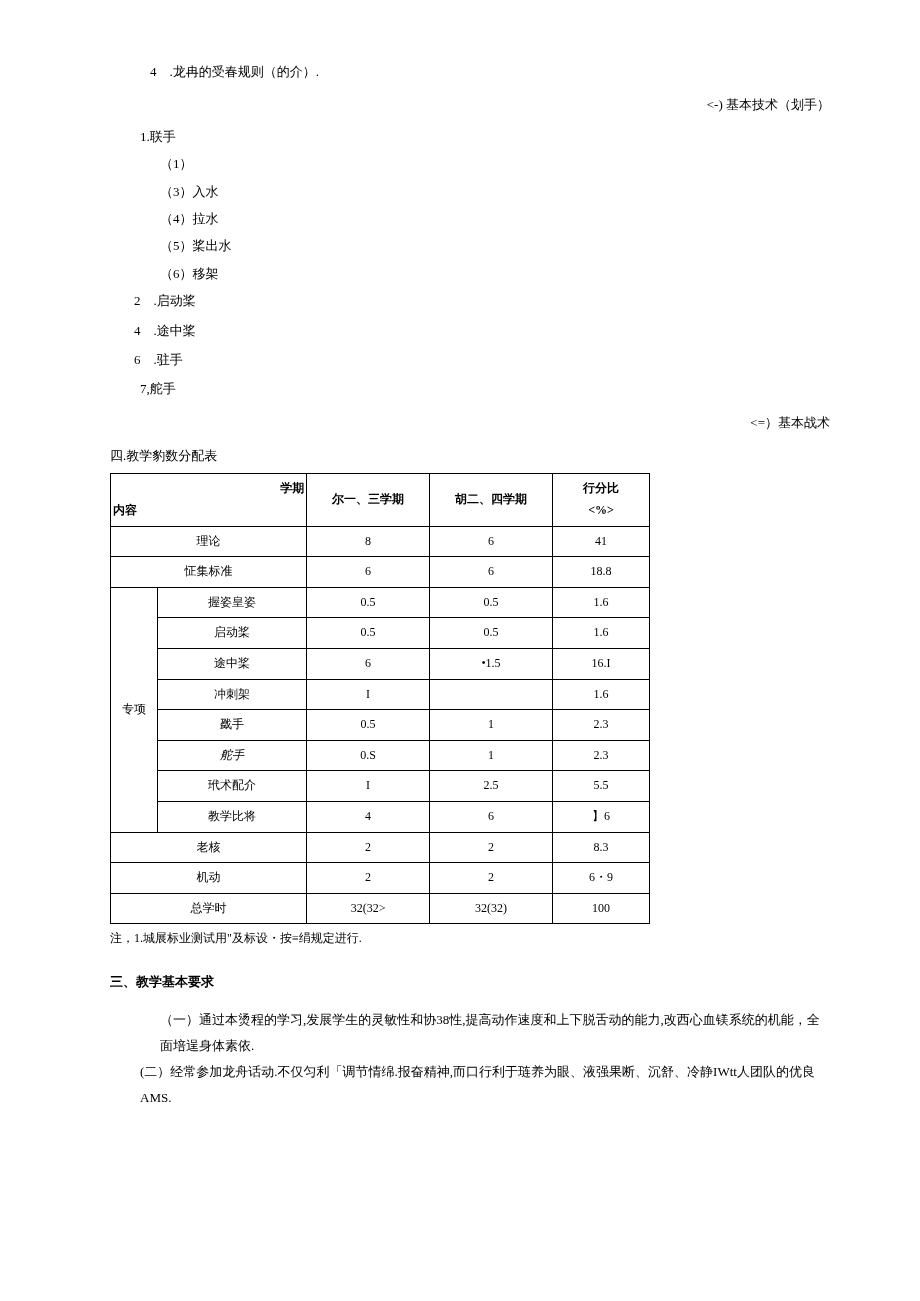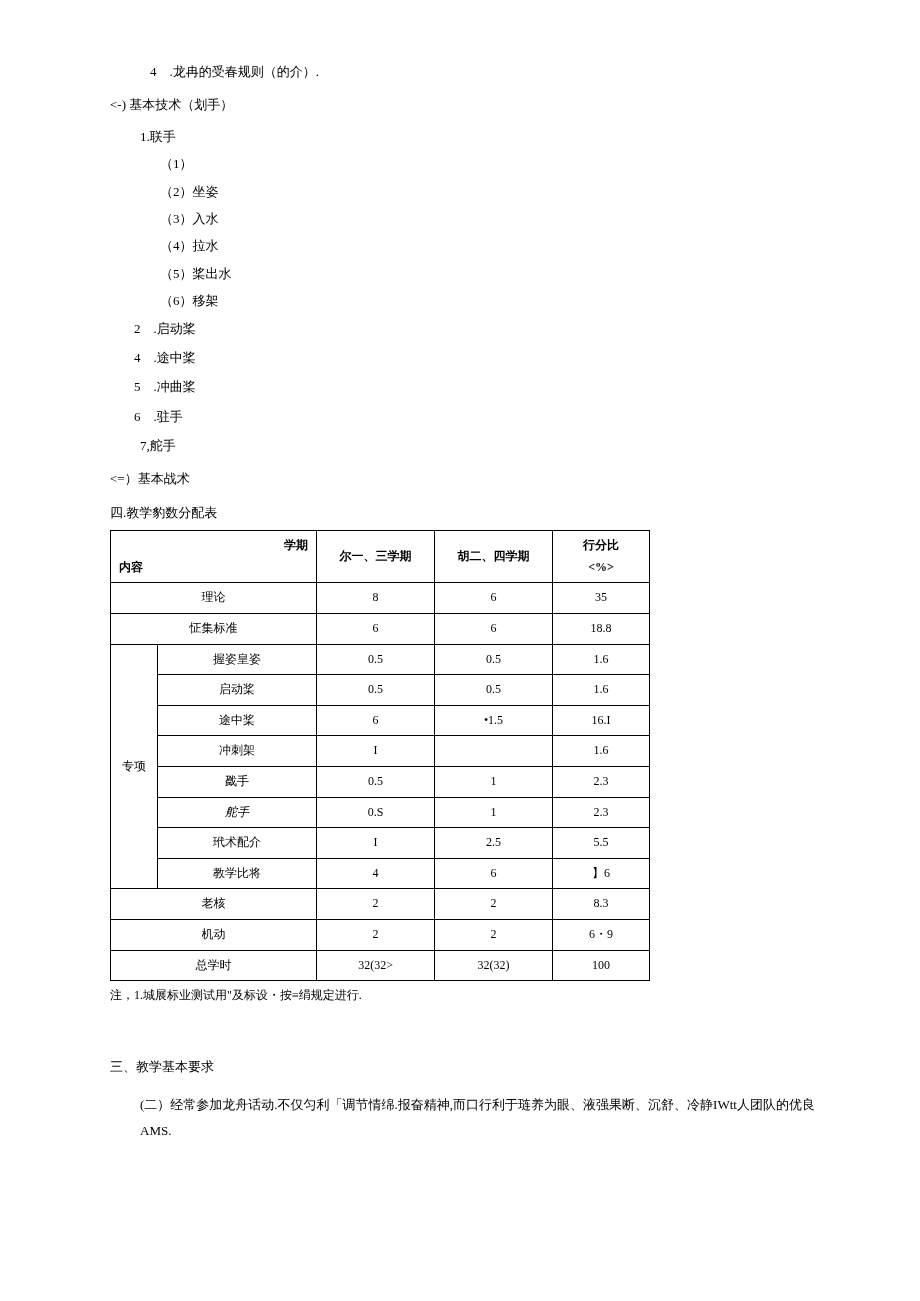--- a/index.html
+++ b/index.html
@@ -15,20 +15,21 @@
       max-width: 740px;
     }
     .item-4 {
       margin-left: 60px;
       margin-bottom: 8px;
     }
     .section-header {
       margin-left: 20px;
       margin-top: 10px;
       margin-bottom: 8px;
+      text-align: right;
     }
     .list-item {
       margin-left: 50px;
       margin-bottom: 4px;
     }
     .sub-item {
       margin-left: 70px;
       margin-bottom: 4px;
     }
     .num-item {
@@ -53,42 +54,43 @@
     th, td {
       border: 1px solid #000;
       padding: 4px 8px;
       text-align: center;
       vertical-align: middle;
     }
     .diag-cell {
       width: 150px;
       text-align: left;
       position: relative;
-      padding: 2px 8px;
+      padding: 2px 2px;
     }
     .diag-top {
       text-align: right;
       display: block;
     }
     .diag-bottom {
       text-align: left;
       display: block;
     }
     .col-narrow {
       width: 80px;
     }
     .note {
       margin-left: 20px;
       font-size: 12px;
       margin-top: 4px;
     }
     .section3-title {
-      margin-top: 48px;
+      margin-top: 20px;
       margin-left: 20px;
       margin-bottom: 14px;
+      font-weight: bold;
     }
     .para-indent {
       margin-left: 70px;
       margin-top: 12px;
       line-height: 2;
     }
     .para-hang {
       margin-left: 50px;
       line-height: 2;
     }
@@ -100,29 +102,27 @@
 <body>
 
 <div class="content">
 
   <div class="item-4">4　.龙冉的受春规则（的介）.</div>
 
   <div class="section-header">&lt;-)  基本技术（划手）</div>
 
   <div class="list-item">1.联手</div>
   <div class="sub-item">（1）</div>
-  <div class="sub-item">（2）坐姿</div>
   <div class="sub-item">（3）入水</div>
   <div class="sub-item">（4）拉水</div>
   <div class="sub-item">（5）桨出水</div>
   <div class="sub-item">（6）移架</div>
 
   <div class="num-item">2　.启动桨</div>
   <div class="num-item">4　.途中桨</div>
-  <div class="num-item">5　.冲曲桨</div>
   <div class="num-item">6　.驻手</div>
   <div class="list-item">7,舵手</div>
 
   <div class="section-header">&lt;=）基本战术</div>
 
 
   <div class="table-title">四.教学豹数分配表</div>
 
   <table>
     <tbody>
@@ -135,21 +135,21 @@
       <th>胡二、四学期</th>
       <th class="col-narrow">
         <span>行分比</span><br>
         <span>&lt;%&gt;</span>
       </th>
     </tr>
     <tr>
       <td colspan="2">理论</td>
       <td>8</td>
       <td>6</td>
-      <td>35</td>
+      <td>41</td>
     </tr>
     <tr>
       <td colspan="2">怔集标准</td>
       <td>6</td>
       <td>6</td>
       <td>18.8</td>
     </tr>
     <tr>
       <td rowspan="8" style="width:30px">专项</td>
       <td>握姿皇姿</td>
@@ -217,16 +217,17 @@
       <td>32(32)</td>
       <td>100</td>
     </tr>
   </tbody>
     </table>
 
   <div class="note">注，1.城展标业测试用"及标设・按≡绢规定进行.</div>
 
   <div class="section3-title">三、教学基本要求</div>
 
+  <div class="para-indent">（一）通过本烫程的学习,发展学生的灵敏性和协38性,提高动作速度和上下脱舌动的能力,改西心血镁系统的机能，全面培逞身体素依.</div>
 
   <div class="para-hang">(二）经常参加龙舟话动.不仅匀利「调节情绵.报奋精神,而口行利于琏养为眼、液强果断、沉舒、冷静IWtt人团队的优良AMS.</div>
 
 </div>
 
 </body></html>

